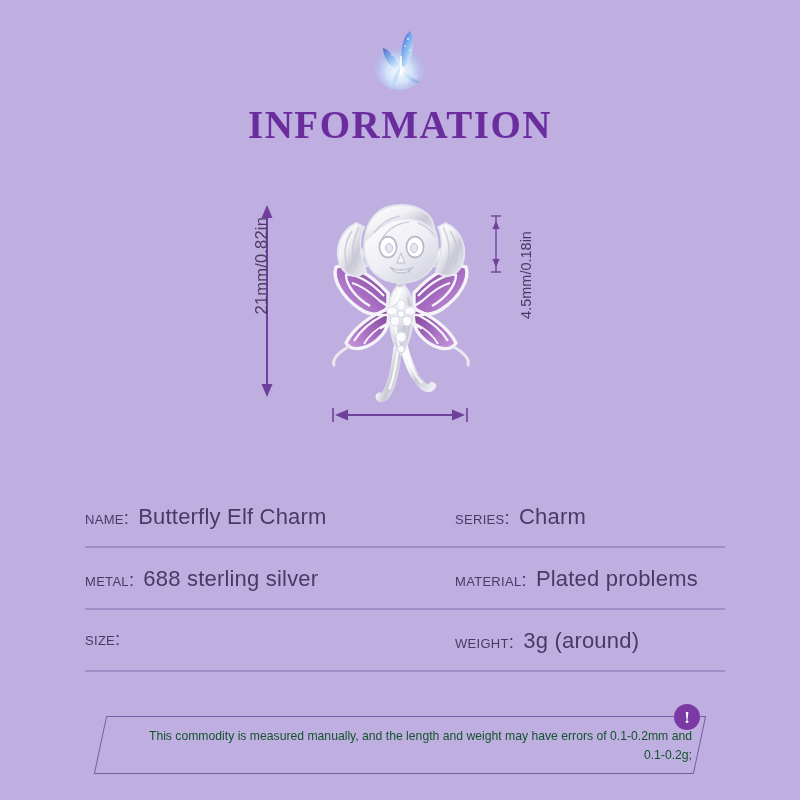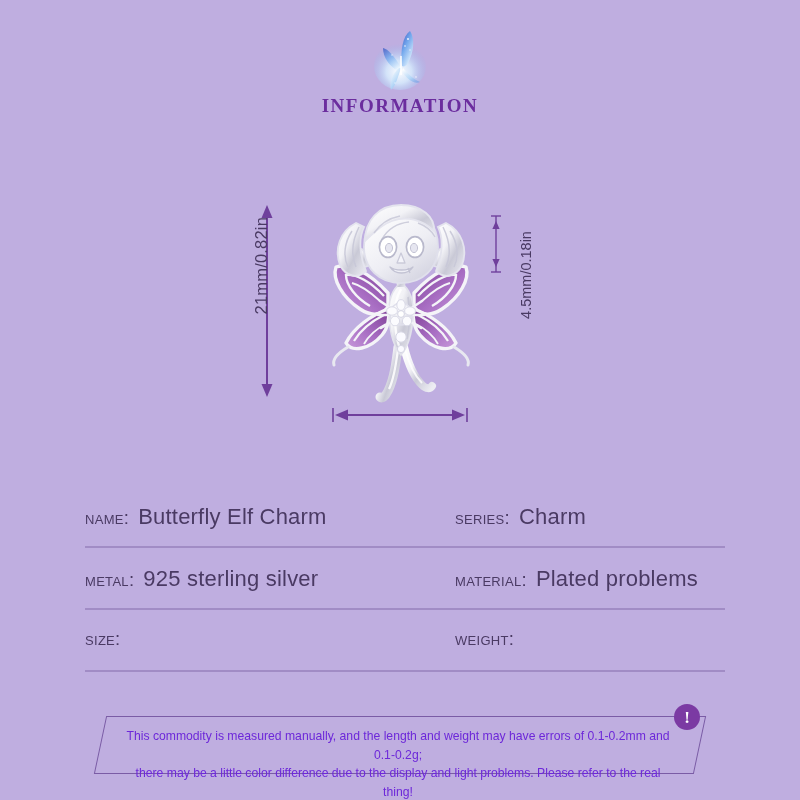--- a/index.html
+++ b/index.html
@@ -30,21 +30,21 @@
     height: 76px;
   }
   .page-title {
     position: absolute;
     left: 0;
     top: 88px;
     width: 800px;
     text-align: center;
     font-family: "Liberation Serif", serif;
     font-weight: bold;
-    font-size: 27px;
+    font-size: 55px;
     letter-spacing: 1.5px;
     color: #6b2d9e;
     font-variant: small-caps;
     text-transform: lowercase;
   }
 
   
   .product-area {
     position: absolute;
     left: 0;
@@ -173,27 +173,27 @@
   }
   .disclaimer-box {
     position: absolute;
     inset: 0;
     border: 1.5px solid #7a5ca5;
     transform: skewX(-12deg);
     box-sizing: border-box;
   }
   .disclaimer-text {
     position: absolute;
-    left: 22px;
+    left: 40px;
     top: 11px;
     width: 552px;
-    text-align: center;
+    text-align: right;
     font-size: 12.2px;
     line-height: 18.5px;
-    color: #6d28d9;
+    color: #14532d;
   }
   .alert-badge {
     position: absolute;
     left: 574px;
     top: -12px;
     width: 26px;
     height: 26px;
     border-radius: 50%;
     background: #7b3aa3;
     display: flex;
@@ -401,44 +401,44 @@
       <div class="spec-cell left">
         <span class="spec-label">NAME:</span>
         <span class="spec-value">Butterfly Elf Charm</span>
       </div>
       <div class="spec-rule"></div>
     </div>
 
     <div class="spec-row">
       <div class="spec-cell left">
         <span class="spec-label">METAL:</span>
-        <span class="spec-value">925 sterling silver</span>
+        <span class="spec-value">688 sterling silver</span>
       </div>
       <div class="spec-cell right">
         <span class="spec-label">MATERIAL:</span>
         <span class="spec-value">Plated problems</span>
       </div>
       <div class="spec-rule"></div>
     </div>
 
     <div class="spec-row">
       <div class="spec-cell left">
         <span class="spec-label">SIZE:</span>
       </div>
       <div class="spec-cell right">
         <span class="spec-label">WEIGHT:</span>
+        <span class="spec-value">3g (around)</span>
       </div>
       <div class="spec-rule"></div>
     </div>
   </div>
 
   <div class="disclaimer">
     <div class="disclaimer-box"></div>
     <div class="disclaimer-text">
       <div>This commodity is measured manually, and the length and weight may have errors of 0.1-0.2mm and 0.1-0.2g;</div>
-      <div>there may be a little color difference due to the display and light problems. Please refer to the real thing!</div>
     </div>
     <div class="alert-badge">
       <span>!</span>
     </div>
   </div>
 
 </div>
 
 </body></html>

